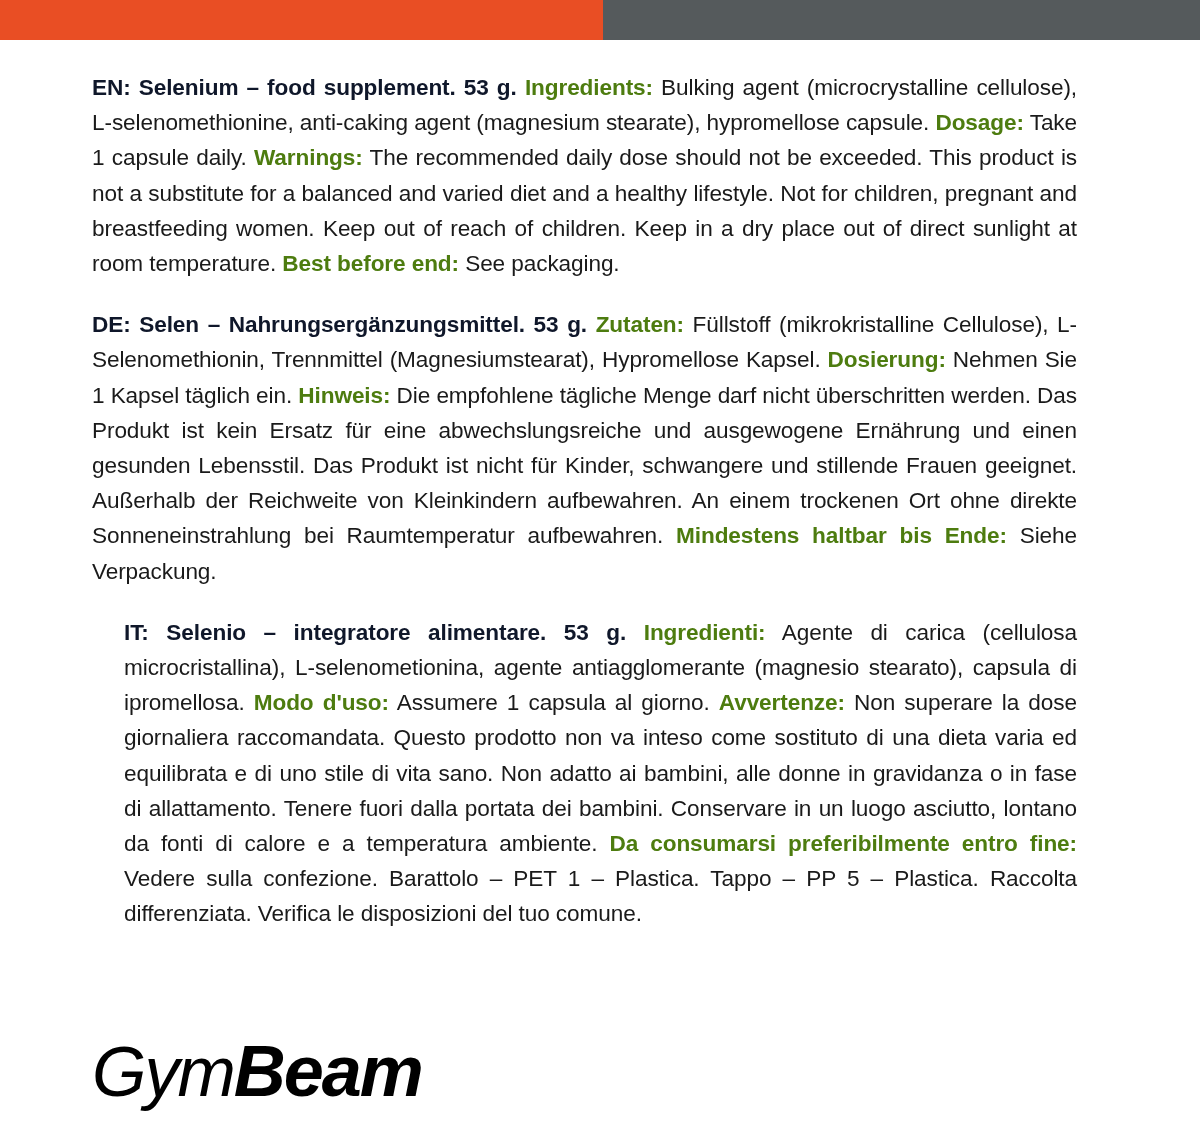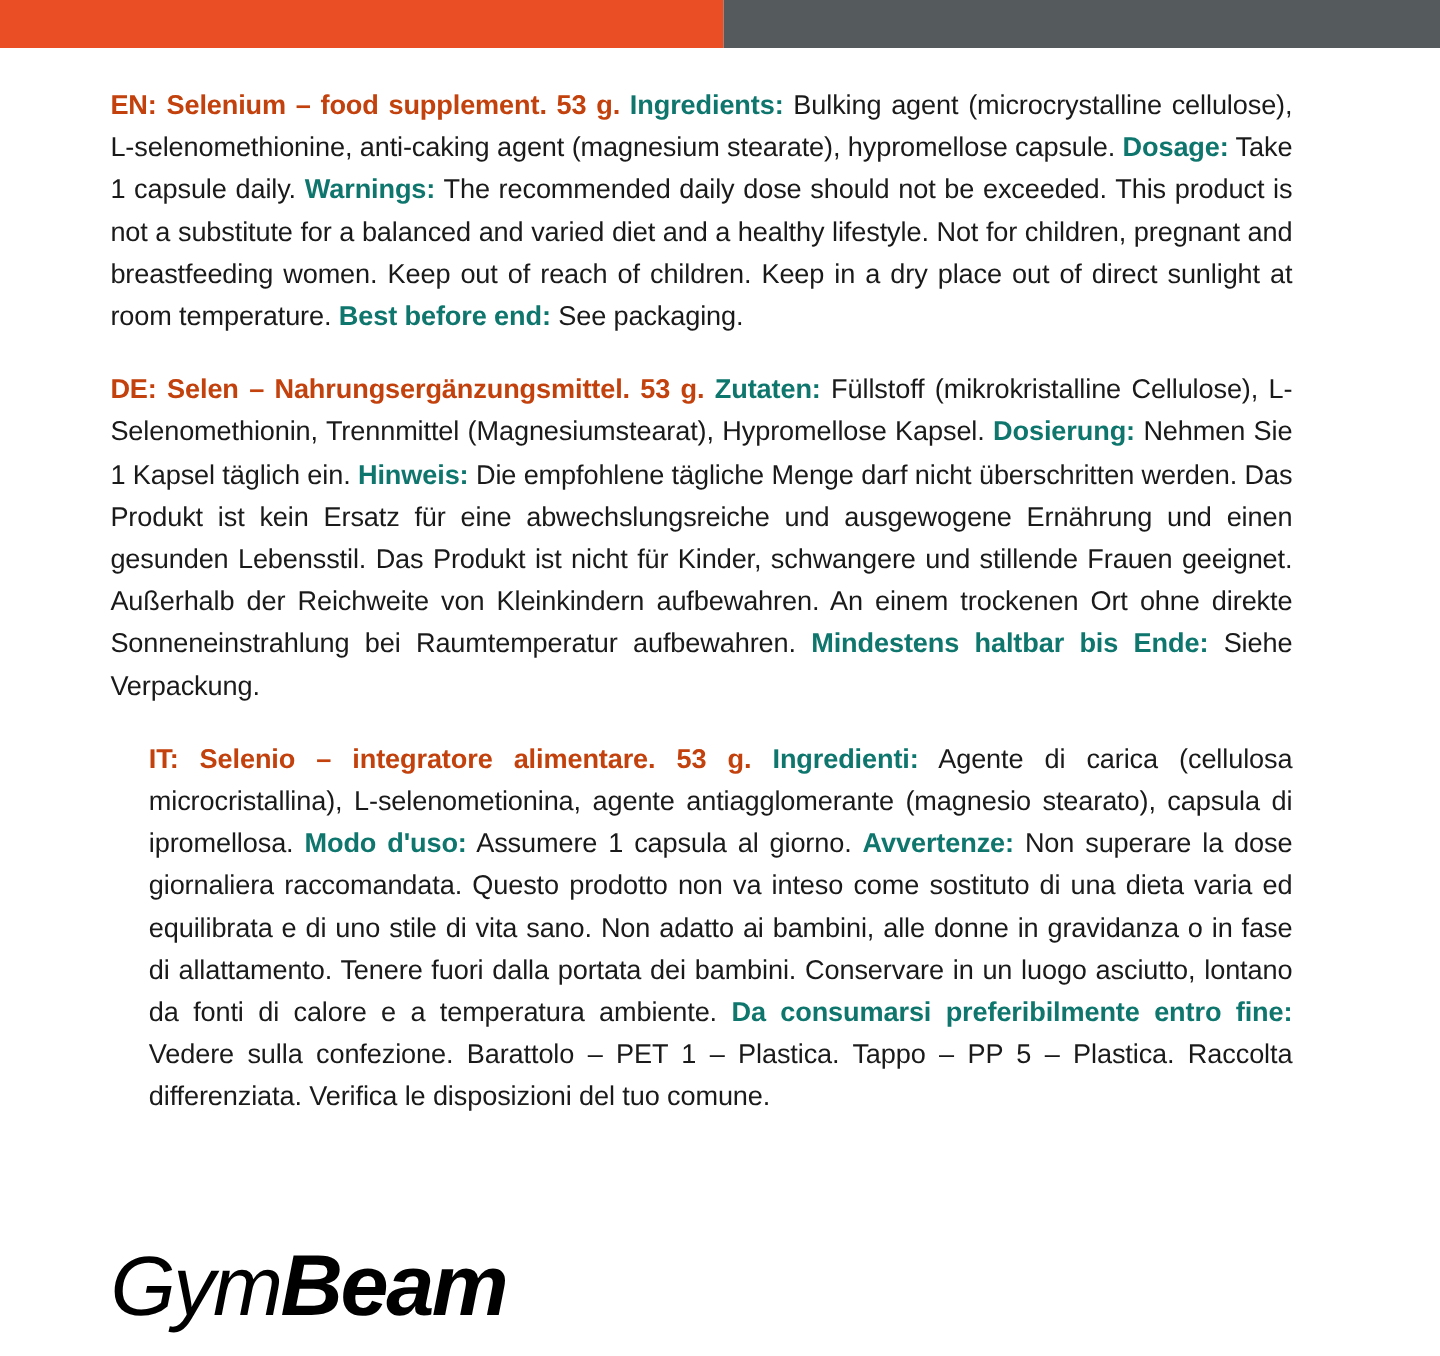--- a/index.html
+++ b/index.html
@@ -52,26 +52,26 @@
     color: #1a1a1a;
     letter-spacing: -0.1px;
     margin: 0 0 26px 0;
     hyphens: manual;
   }
   .lang-block:last-of-type {
     margin-bottom: 0;
     margin-left: 32px;
   }
   .lang-block .head {
-    color: #c2410c;
+    color: #0f172a;
     font-weight: bold;
   }
   .lang-block .lbl {
     font-weight: bold;
-    color: #0f766e;
+    color: #4d7c0f;
   }
 
   
   .logo {
     position: absolute;
     left: 92px;
     top: 1040px;
     height: 74px;
     display: flex;
     align-items: flex-end;

